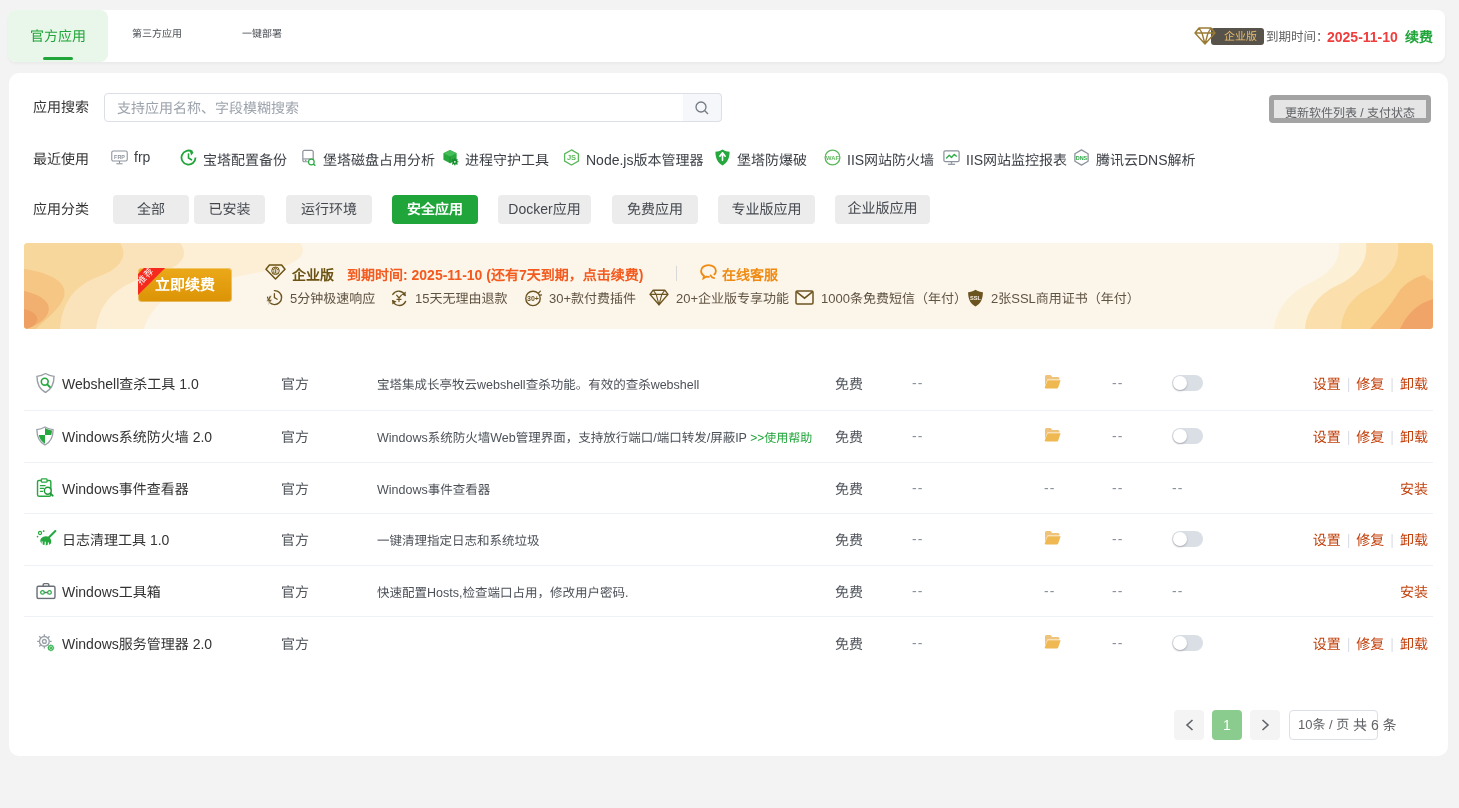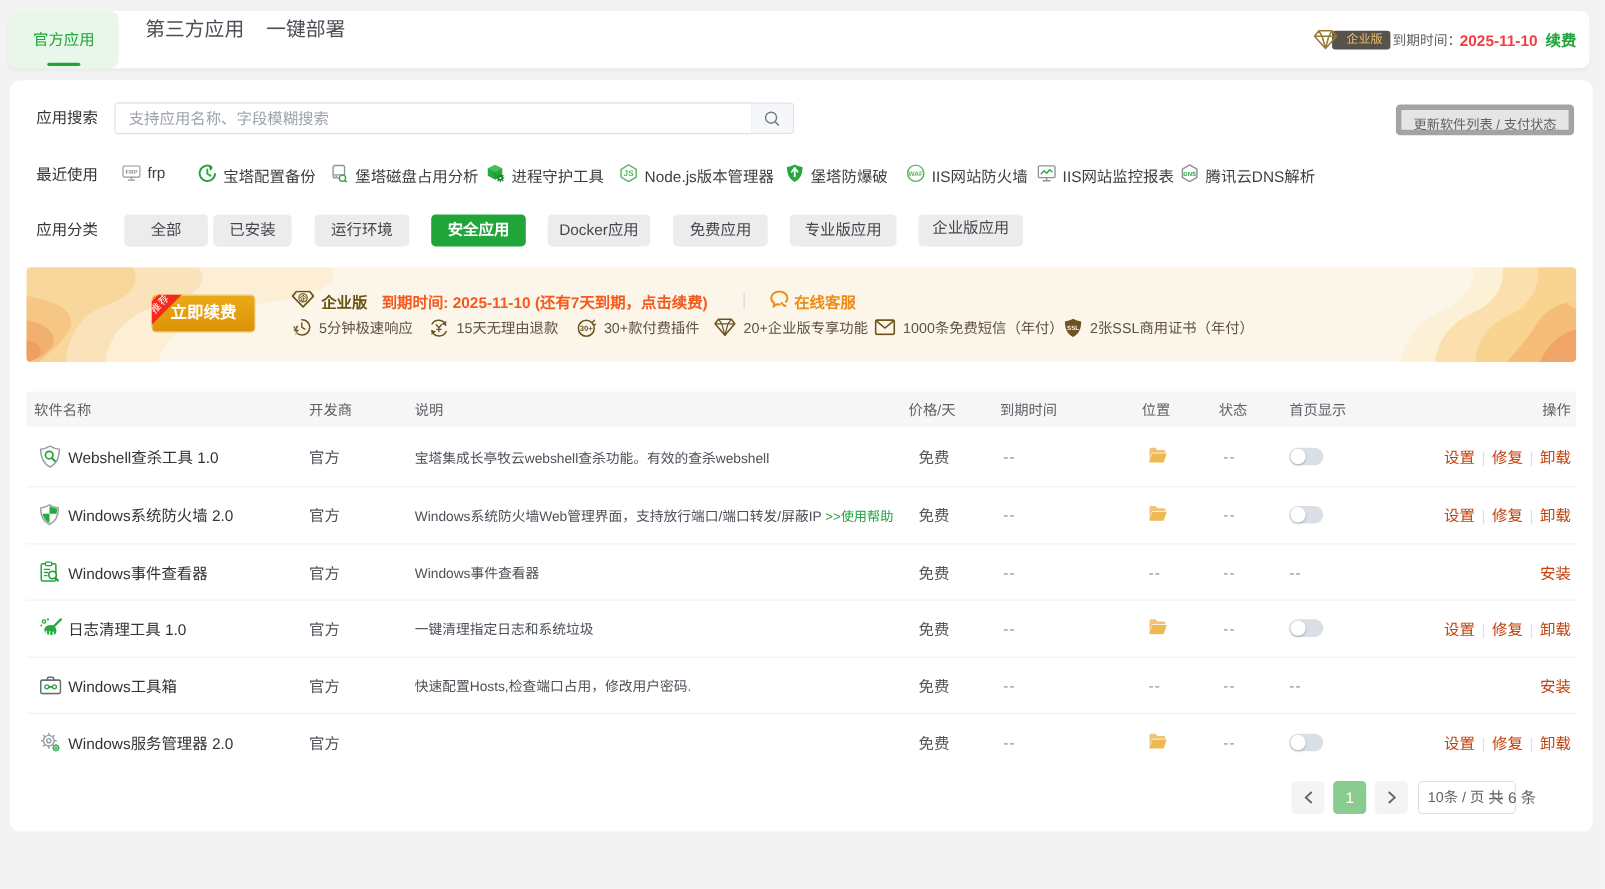--- a/index.html
+++ b/index.html
@@ -5,21 +5,21 @@
 <style>
 * { margin:0; padding:0; box-sizing:border-box; }
 html,body { width:1459px; height:808px; overflow:hidden; }
 body { background:#f3f3f3; font-family:"Liberation Sans", sans-serif; font-size:14px; color:#333; position:relative; }
 
 
 #tabbar { position:absolute; left:8px; top:10px; width:1437px; height:52px; background:#fff; border-radius:8px; box-shadow:0 2px 3px rgba(0,0,0,0.04); }
 #tab-active { position:absolute; left:0; top:0; width:100px; height:52px; background:#e9f6ea; border-radius:8px; }
 #tab-active .txt { position:absolute; left:0; width:100%; top:15px; text-align:center; color:#20a53a; font-size:14px; }
 #tab-active .bar { position:absolute; left:35px; bottom:2px; width:30px; height:3px; background:#20a53a; border-radius:2px; }
-.tab2 { position:absolute; top:2px; font-size:18px; color:#4a4e54; }
+.tab2 { position:absolute; top:15px; font-size:10px; color:#4a4e54; }
 #vipline { position:absolute; top:0; left:0; width:100%; height:52px; }
 #vipline > * { position:absolute; }
 #vipbadge { left:1203px; top:18px; background:#57534b; color:#e8bd6e; font-size:11px; height:17px; line-height:17px; padding:0 7px 0 13px; border-radius:3px; }
 #vipline .lbl { left:1258px; top:16px; color:#636363; font-size:12.5px; }
 #vipline .date { left:1319px; top:19px; color:#f03e3e; font-size:14px; font-weight:bold; }
 #vipline .renew { left:1397px; top:16px; color:#20a53a; font-size:14px; font-weight:bold; }
 
 
 #card { position:absolute; left:9px; top:73px; width:1439px; height:683px; background:#fff; border-radius:10px; }
 .rowlabel { position:absolute; left:24px; font-size:14px; color:#333; }
@@ -281,31 +281,20 @@
     <div class="bl2" style="left:943px;top:46px;">
         <svg class="ic" width="17" height="18" viewBox="0 0 17 18">
           <path d="M8.5 0.8 C10.8 2.2 13.6 3 15.9 3.2 C15.9 9.6 13.9 14.6 8.5 17.4 C3.1 14.6 1.1 9.6 1.1 3.2 C3.4 3 6.2 2.2 8.5 0.8 Z" fill="#6b5420"></path>
           <text x="8.5" y="11" font-size="5.6" font-weight="bold" fill="#fcf5ea" text-anchor="middle">SSL</text>
         </svg>
         <span>2张SSL商用证书（年付）</span>
       </div>
   </div>
 
   <div id="table">
-    <div id="thead">
-      <div style="left:7px;">软件名称</div>
-      <div style="left:257px;">开发商</div>
-      <div style="left:353px;">说明</div>
-      <div style="left:802px;">价格/天</div>
-      <div style="left:885px;">到期时间</div>
-      <div style="left:1014px;">位置</div>
-      <div style="left:1084px;">状态</div>
-      <div style="left:1148px;">首页显示</div>
-      <div style="right:5px;">操作</div>
-    </div>
     <div id="tbody">
       <div class="trow">
         <svg class="c-ic" viewBox="0 0 20 22" style="width:19px;height:21px;">
             <path d="M10 1 C12.8 2.7 16.2 3.7 19 4 C19 11.6 16.6 17.6 10 21 C3.4 17.6 1 11.6 1 4 C3.8 3.7 7.2 2.7 10 1 Z" fill="none" stroke="#9aa0a8" stroke-width="1.5"></path>
             <circle cx="9.2" cy="9.6" r="3.6" fill="none" stroke="#27a83f" stroke-width="1.7"></circle>
             <line x1="11.8" y1="12.4" x2="14.6" y2="15.2" stroke="#27a83f" stroke-width="2" stroke-linecap="round"></line>
           </svg>
         <div class="c-name">Webshell查杀工具 1.0</div>
         <div class="c-dev">官方</div>
         <div class="c-desc">宝塔集成长亭牧云webshell查杀功能。有效的查杀webshell</div>

